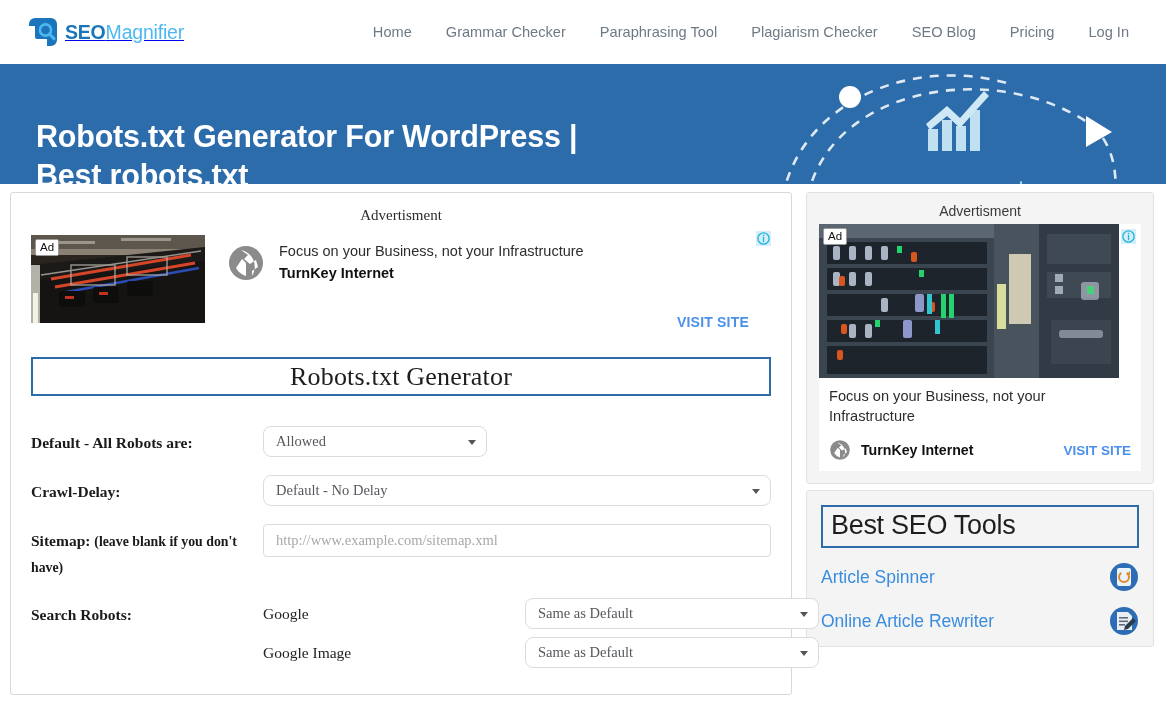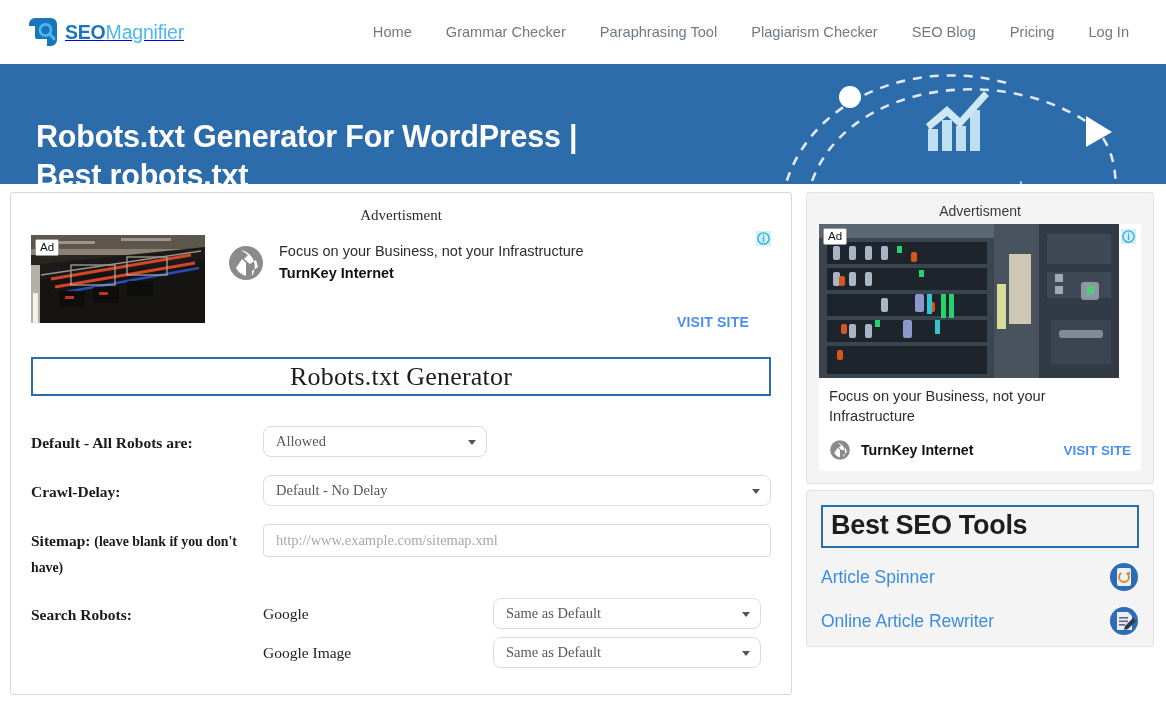--- a/index.html
+++ b/index.html
@@ -168,21 +168,21 @@
   .sel::after {
     content: "";
     position: absolute;
     right: 10px; top: 13px;
     border-left: 4px solid transparent;
     border-right: 4px solid transparent;
     border-top: 5px solid #555;
   }
   .sel-sm { width: 224px; }
   .sel-lg { width: 520px; }
-  .sel-md { width: 268px; }
+  .sel-md { width: 294px; margin-left: 32px; }
 
   .txt {
     width: 520px; height: 33px;
     border: 1px solid #dcdcdc;
     border-radius: 4px;
     background: #ffffff;
     padding: 0 12px;
     font-family: "Liberation Serif", serif;
     font-size: 14.5px;
     color: #55585c;
@@ -226,21 +226,21 @@
     background: #f4f4f4;
     border: 1px solid #e2e2e2;
     border-radius: 3px;
     margin-top: 6px;
     padding: 14px 14px 10px 14px;
   }
   .tools-title-box {
     border: 2px solid #2d6cab;
     padding: 3px 8px 5px 8px;
   }
-  .tools-title { font-size: 27px; color: #1e1e1e; letter-spacing: -.3px; font-weight: bold; }
+  .tools-title { font-size: 27px; color: #1e1e1e; letter-spacing: -.3px; }
   .tool-item {
     display: flex; align-items: center;
     margin-top: 14px;
     text-decoration: none;
   }
   .tool-name { color: #3a8dde; font-size: 17.5px; }
   .tool-icon { margin-left: auto; width: 30px; height: 30px; flex: 0 0 auto; }
 </style>
 </head>
 <body>

